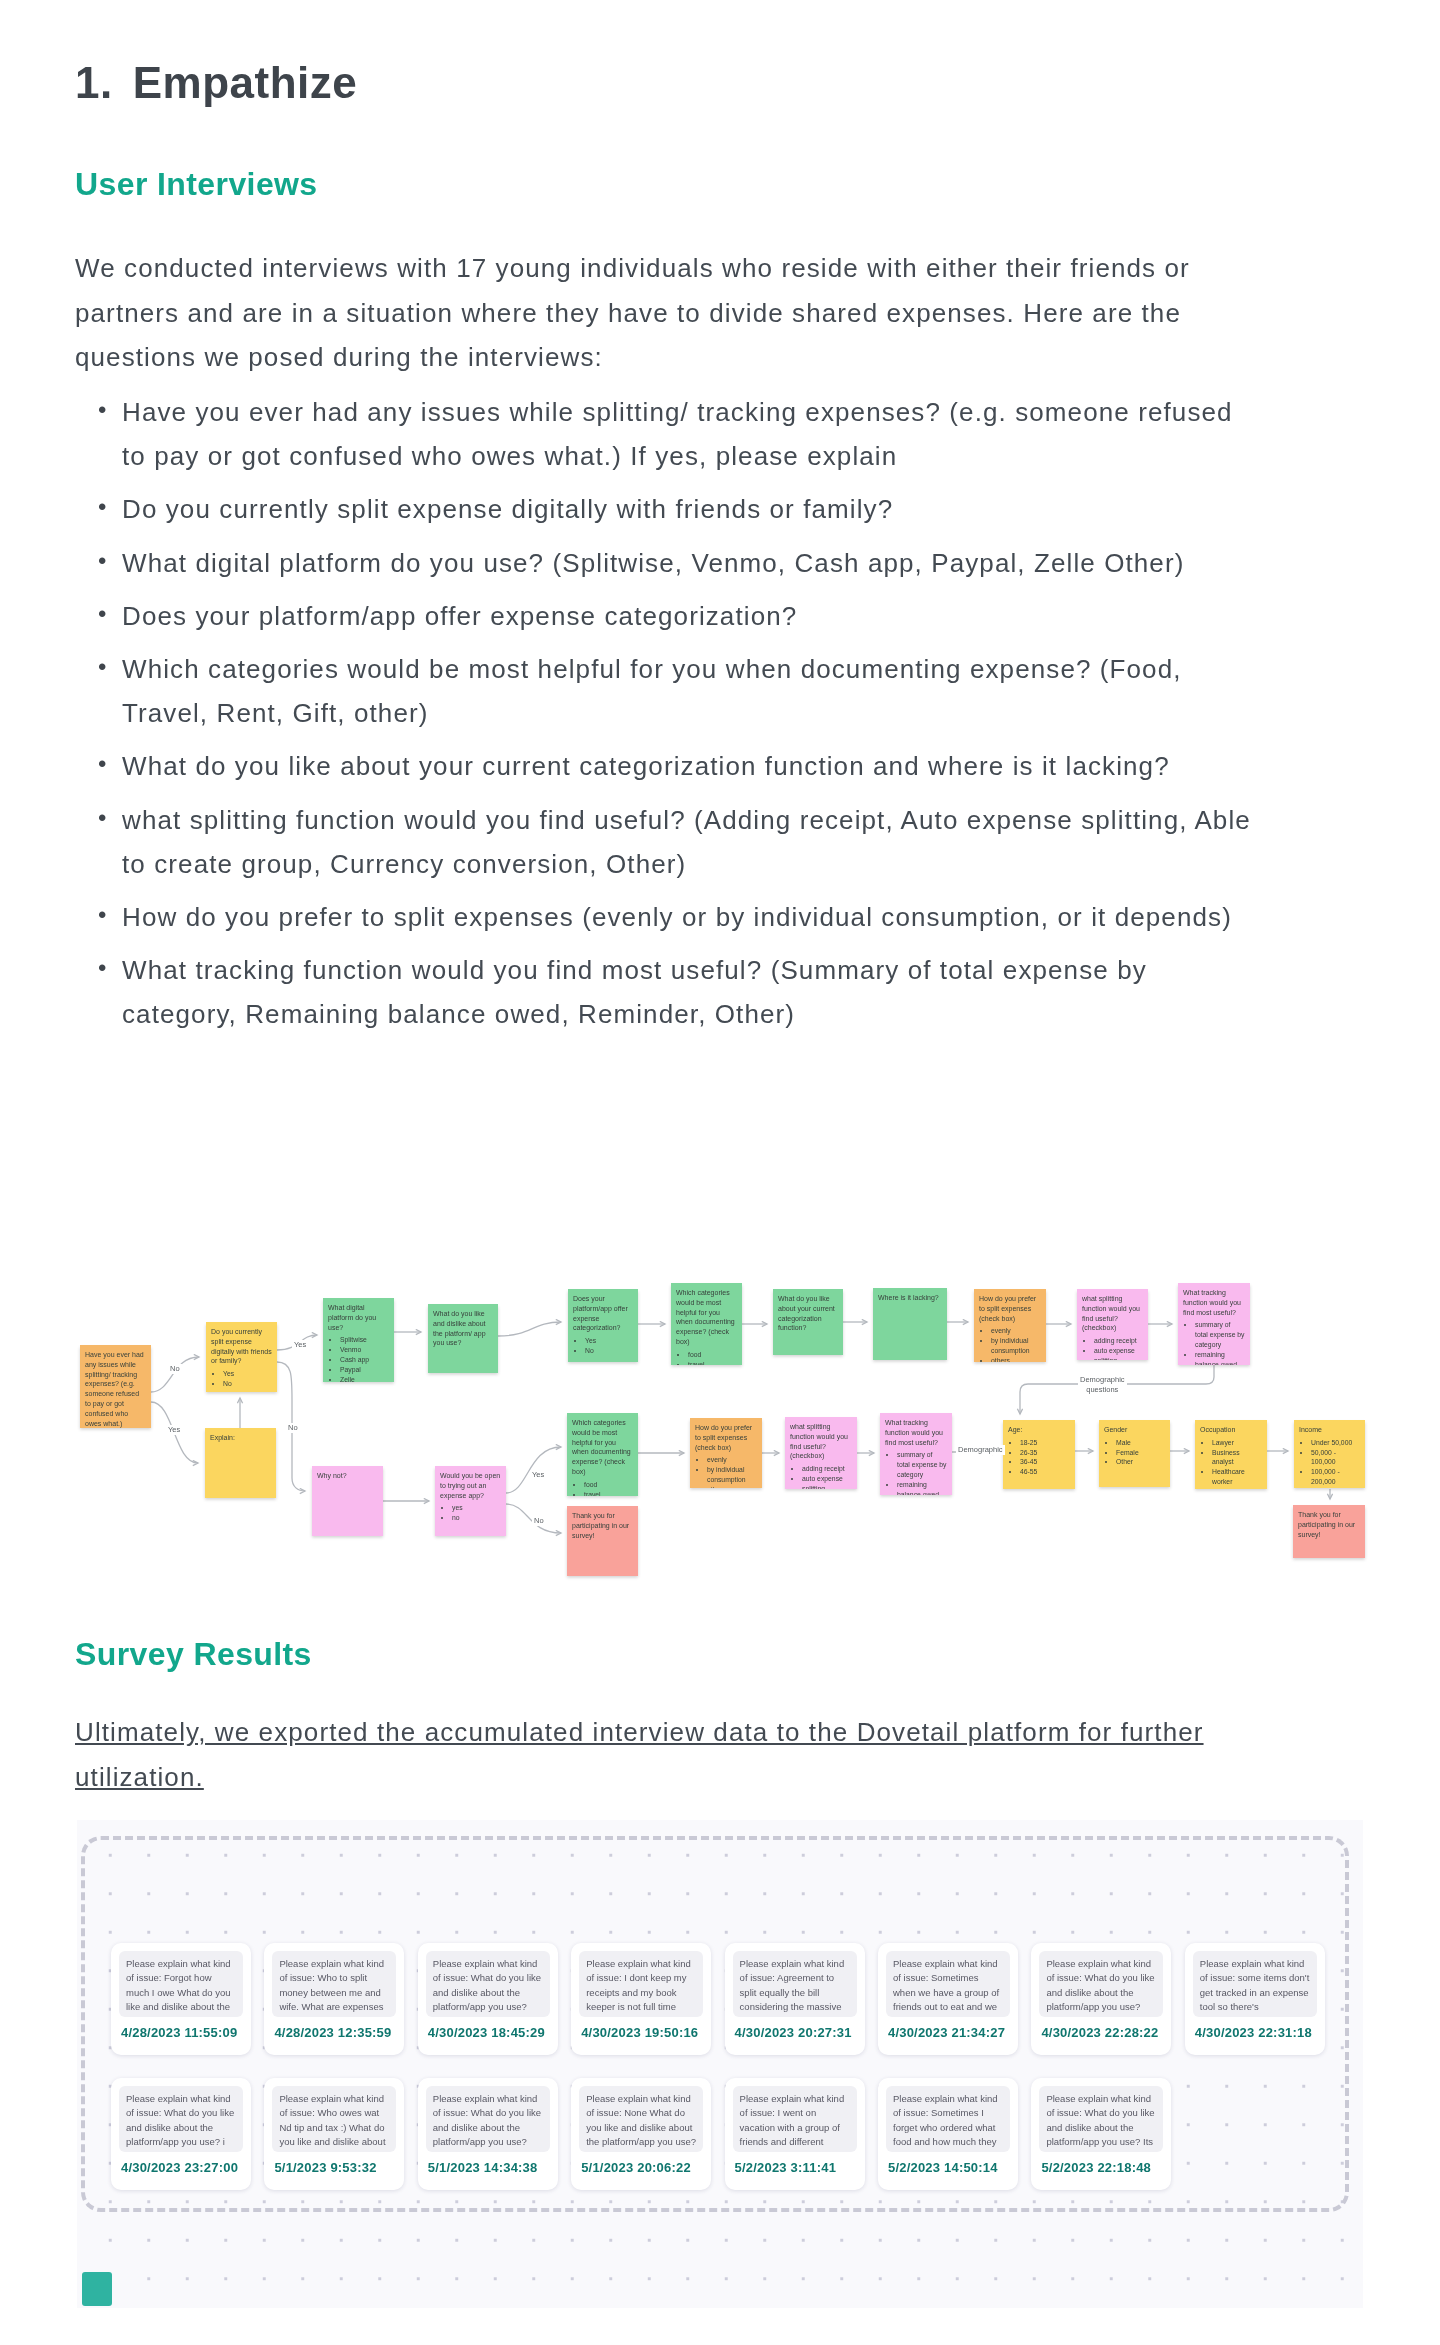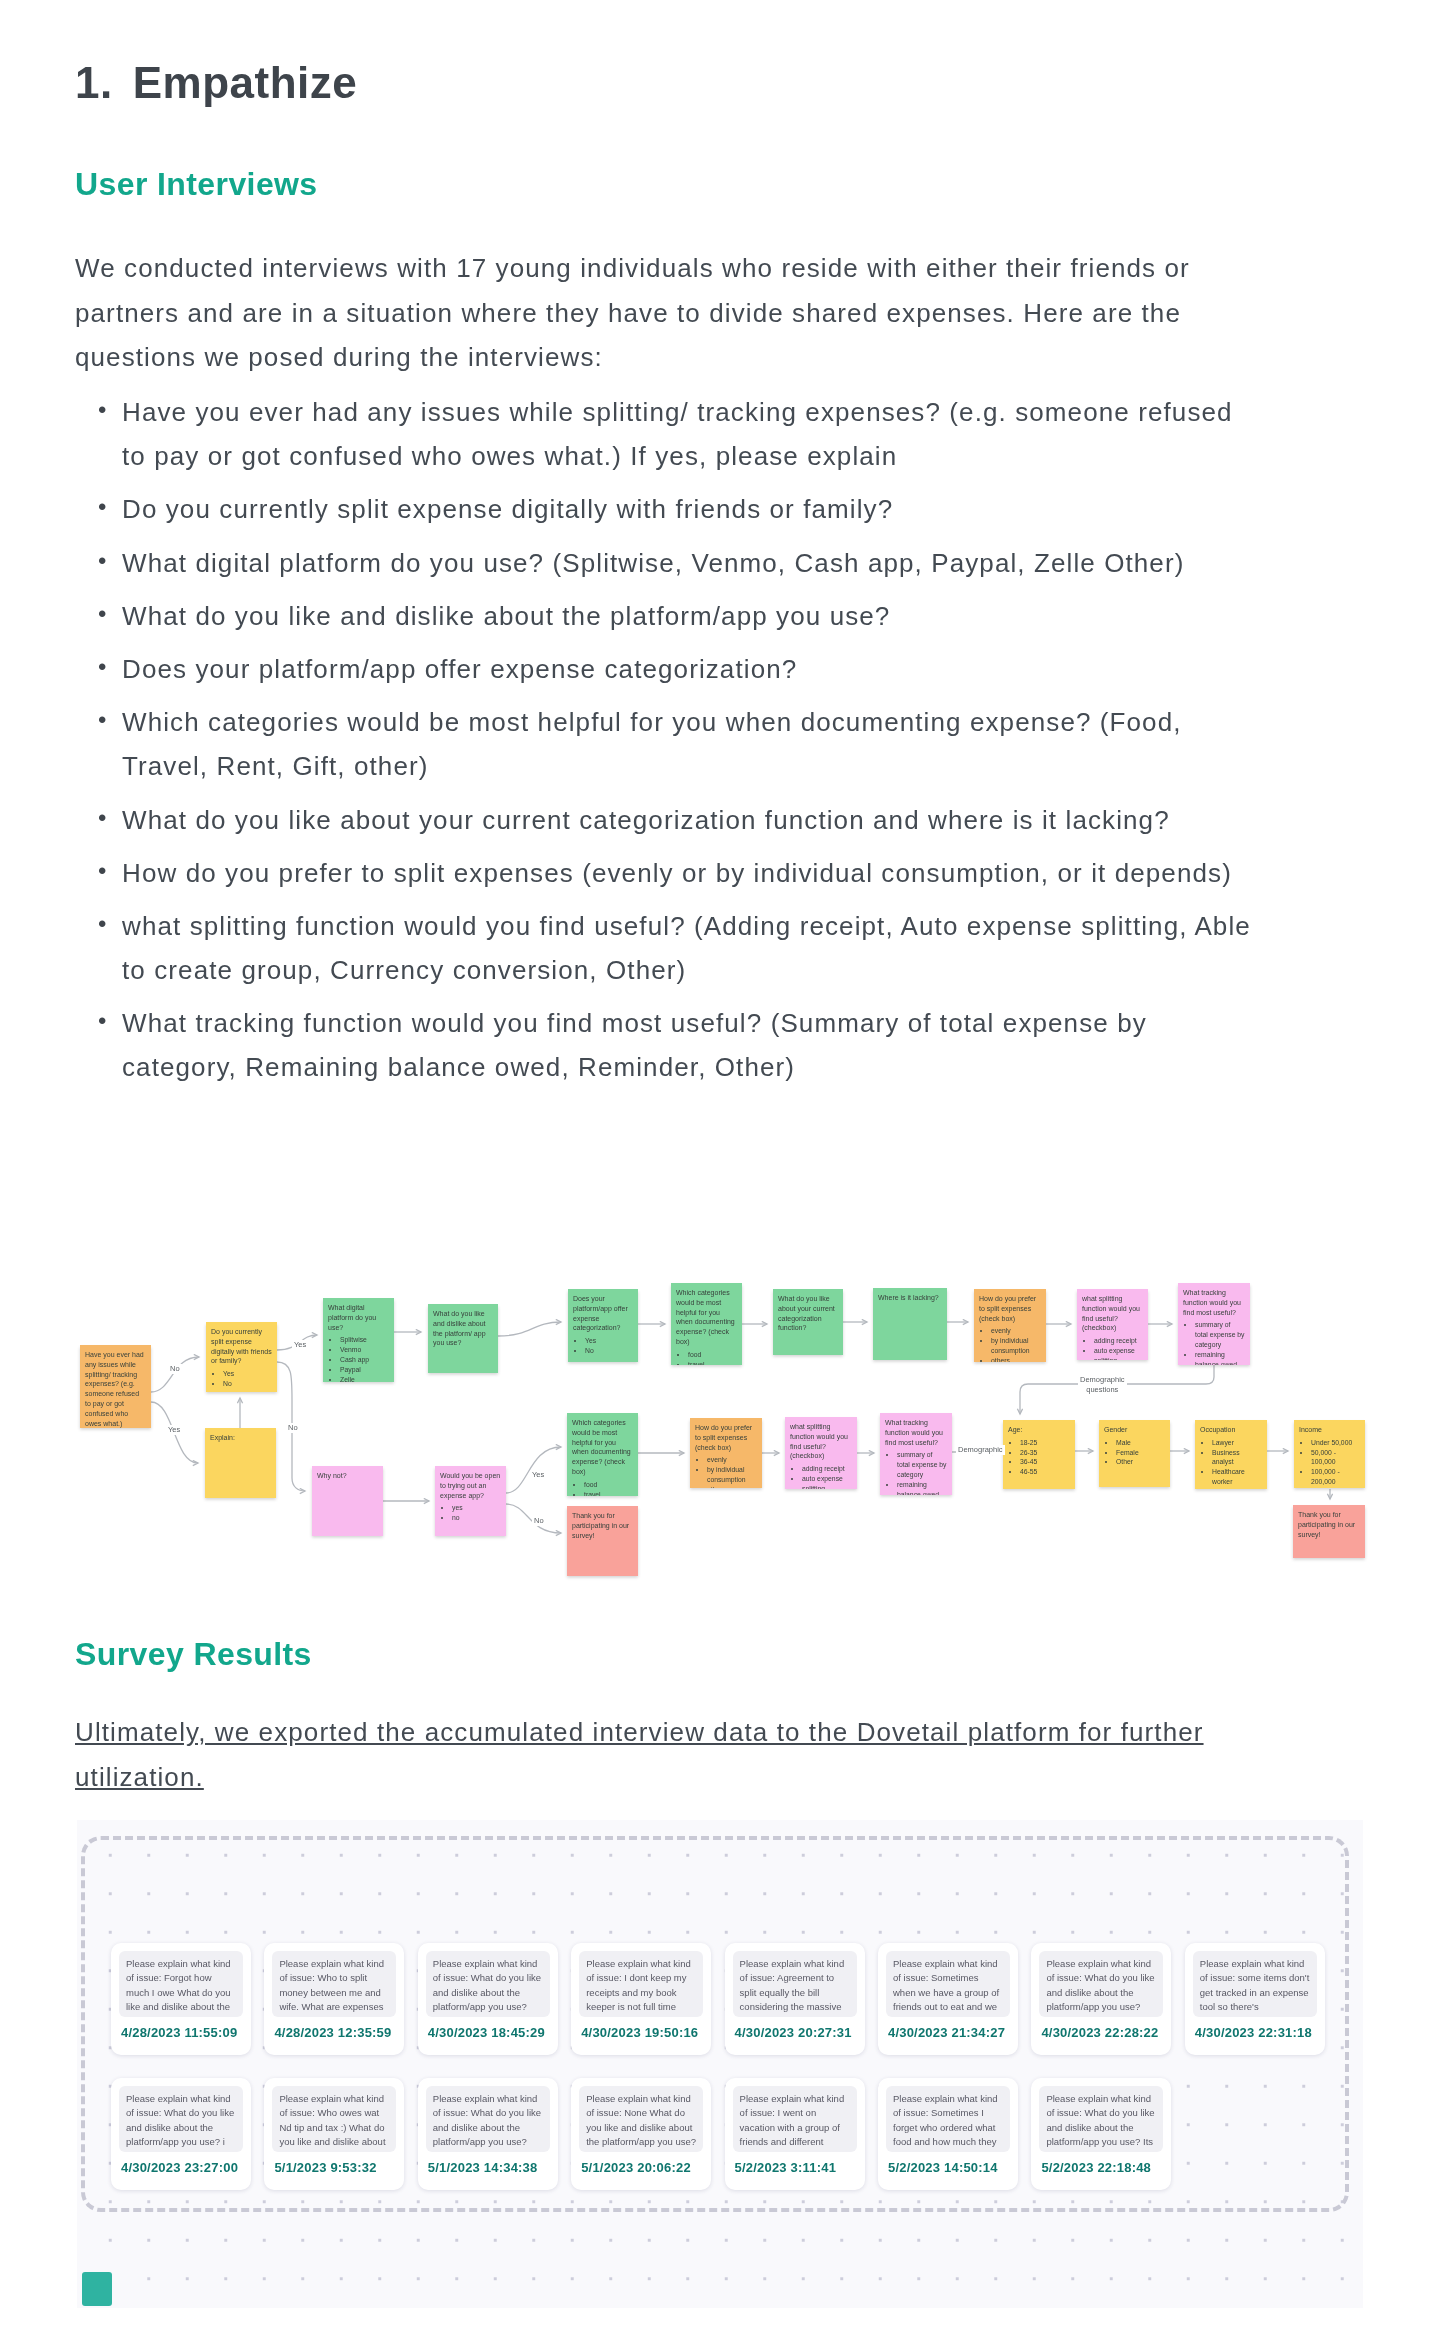--- a/index.html
+++ b/index.html
@@ -67,26 +67,25 @@
   <h1 class="page-title"><span class="num">1.</span><span>Empathize</span></h1>
 
   <h2 class="section-heading h-interviews">User Interviews</h2>
 
   <p class="body-par p-intro">We conducted interviews with 17 young individuals who reside with either their friends or partners and are in a situation where they have to divide shared expenses. Here are the questions we posed during the interviews:</p>
 
   <ul class="questions" id="question-list">
       <li>Have you ever had any issues while splitting/ tracking expenses? (e.g. someone refused to pay or got confused who owes what.) If yes, please explain</li>
       <li>Do you currently split expense digitally with friends or family?</li>
       <li>What digital platform do you use? (Splitwise, Venmo, Cash app, Paypal, Zelle Other)</li>
-      <li>What do you like and dislike about the platform/app you use?</li>
       <li>Does your platform/app offer expense categorization?</li>
       <li>Which categories would be most helpful for you when documenting expense? (Food, Travel, Rent, Gift, other)</li>
       <li>What do you like about your current categorization function and where is it lacking?</li>
+      <li>what splitting function would you find useful? (Adding receipt, Auto expense splitting, Able to create group, Currency conversion, Other)</li>
       <li>How do you prefer to split expenses (evenly or by individual consumption, or it depends)</li>
-      <li>what splitting function would you find useful? (Adding receipt, Auto expense splitting, Able to create group, Currency conversion, Other)</li>
       <li>What tracking function would you find most useful? (Summary of total expense by category, Remaining balance owed, Reminder, Other)</li>
     </ul>
 
   <div class="flowchart" id="flowchart">
     <svg class="connectors" width="1440" height="318">
       <defs>
         <marker id="arw" markerWidth="7" markerHeight="7" refX="4.5" refY="2.5" orient="auto">
           <path d="M0.5,0.5 L4.5,2.5 L0.5,4.5" fill="none" stroke="#B4B8BE" stroke-width="1"></path>
         </marker>
       </defs>

